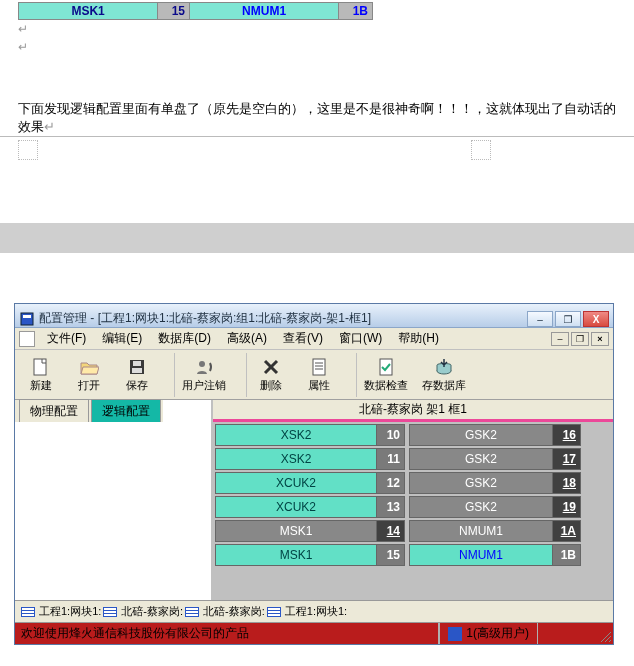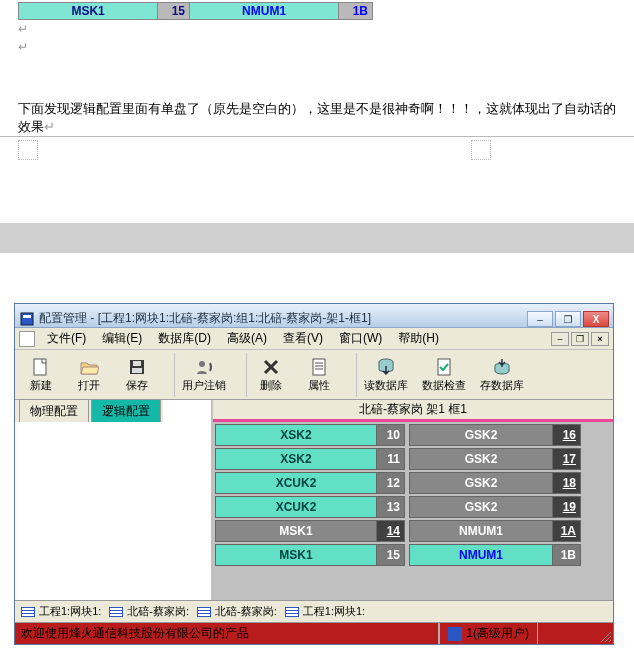--- a/index.html
+++ b/index.html
@@ -166,34 +166,34 @@
   .rackrow {
     display:flex; height:22px; margin-bottom:2px;
   }
   .slot {
     display:flex; border:1px solid #666; height:100%;
   }
   .slot-l { width:190px; margin-right:4px;}
   .slot-r { width:172px;}
   .slabel {
     flex:1; display:flex; align-items:center; justify-content:center;
-    font-weight:700;
+    font-weight:400;
   }
   .snum {
     width:28px; display:flex; align-items:center; justify-content:flex-end;
     padding-right:4px; border-left:1px solid #666; font-weight:600;
   }
   .teal { background:#62e0c6; color:#044; }
   .teal .snum{ background:#7a7a7a; color:#fff;}
   .gray { background:#888; color:#fff;}
   .gray .snum{ background:#404040;text-decoration:underline;}
   .nmum .slabel{ color:#0000ff; }
   .tabsbar {
     height:22px; background:#ece9d8; border-top:1px solid #999;
-    display:flex; align-items:center; padding-left:6px; gap:8px; overflow:hidden;
+    display:flex; align-items:center; padding-left:6px; gap:2px; overflow:hidden;
   }
   .btab { display:flex; align-items:center; gap:4px; font-size:11px; white-space:nowrap;}
   .btab .bicon{ width:14px; height:10px; display:inline-block;}
   .statusbar {
     height:22px; background:#b91c1c; border-top:1px solid #999;
     display:flex; align-items:flex-end;
     font-size:12px;
   }
   .statusbar .sleft{ flex:1; padding-left:6px; border-right:1px solid #b0b0b0; height:100%; display:flex; align-items:center;}
   .scell { border-left:1px solid #b0b0b0; height:100%; display:flex; align-items:center; padding:0 8px;}
@@ -318,30 +318,20 @@
               <line x1="6" y1="12" x2="14" y2="12" stroke="#555"></line>
             </svg>
           </span>
         <span class="tl">属性</span>
       </div>
     </div>
     <div class="tgroup">
       <div class="tbtn">
         <span class="ico">
             <svg width="20" height="20">
-              <ellipse cx="10" cy="5" rx="7" ry="3" fill="#9cc" stroke="#466"></ellipse>
-              <path d="M3 5v8c0 2 14 2 14 0V5" fill="#9cc" stroke="#466"></path>
-              <path d="M10 9v8 M7 14l3 3 3-3" fill="none" stroke="#234" stroke-width="1.5"></path>
-            </svg>
-          </span>
-        <span class="tl">读数据库</span>
-      </div>
-      <div class="tbtn">
-        <span class="ico">
-            <svg width="20" height="20">
               <rect x="4" y="2" width="12" height="16" fill="#fff" stroke="#555"></rect>
               <path d="M6 10l3 3 5-6" fill="none" stroke="#2a7" stroke-width="2"></path>
             </svg>
           </span>
         <span class="tl">数据检查</span>
       </div>
       <div class="tbtn">
         <span class="ico">
             <svg width="20" height="20">
               <ellipse cx="10" cy="14" rx="7" ry="3" fill="#9cc" stroke="#466"></ellipse>

